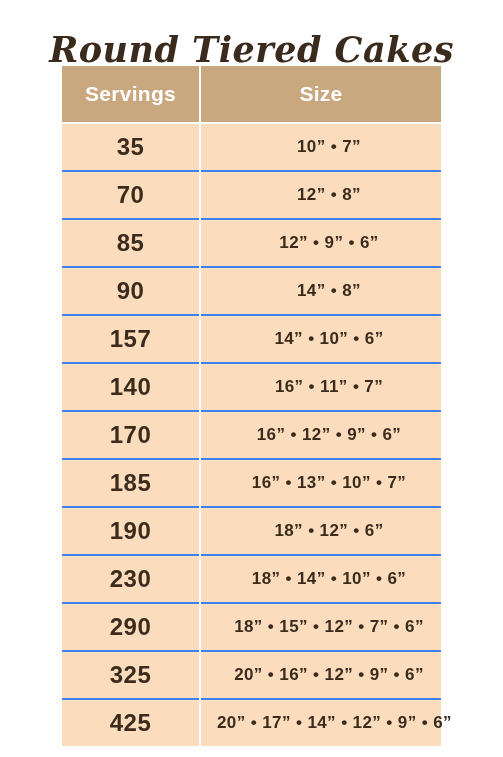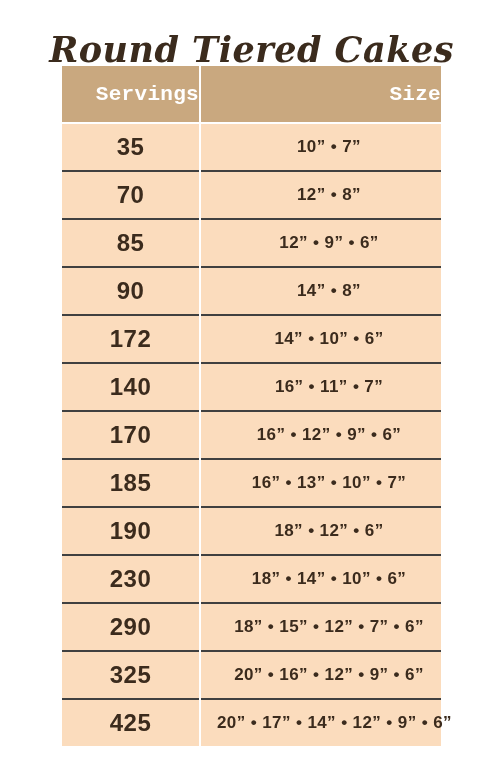--- a/index.html
+++ b/index.html
@@ -43,43 +43,43 @@
     border-collapse: collapse;
     table-layout: fixed;
   }
   .cake-table col.col-servings { width: 138px; }
   .cake-table col.col-size { width: 241px; }
 
   .cake-table thead th {
     background: #C9A87F;
     color: #FFFFFF;
     height: 56px;
-    font-family: Liberation Mono, monospace;
+    font-family: Liberation Sans, sans-serif;
     font-weight: 700;
     font-size: 21px;
     letter-spacing: 0.3px;
-    text-align: right;
+    text-align: center;
     vertical-align: middle;
     padding: 0;
     border: none;
   }
   .cake-table thead th.th-servings {
     border-right: 2px solid #FFFFFF;
   }
   .cake-table tbody td {
     background: #FBDCBD;
     color: #3B2B1D;
     height: 46px;
     font-family: "Liberation Sans Narrow", "Liberation Sans", sans-serif;
     font-weight: 700;
     font-size: 17px;
     text-align: center;
     vertical-align: middle;
     padding: 0;
-    border-top: 2px solid #404040;
+    border-top: 2px solid #3b82f6;
     white-space: nowrap;
   }
   .cake-table tbody td.td-servings {
     border-right: 2px solid #FFFFFF;
     font-size: 24px;
     letter-spacing: 0.5px;
   }
   .cake-table tbody td.td-size {
     font-size: 17px;
     letter-spacing: 0.4px;
@@ -118,21 +118,21 @@
         </tr>
         <tr>
           <td class="td-servings">85</td>
           <td class="td-size">12” • 9” • 6”</td>
         </tr>
         <tr>
           <td class="td-servings">90</td>
           <td class="td-size">14” • 8”</td>
         </tr>
         <tr>
-          <td class="td-servings">172</td>
+          <td class="td-servings">157</td>
           <td class="td-size">14” • 10” • 6”</td>
         </tr>
         <tr>
           <td class="td-servings">140</td>
           <td class="td-size">16” • 11” • 7”</td>
         </tr>
         <tr>
           <td class="td-servings">170</td>
           <td class="td-size">16” • 12” • 9” • 6”</td>
         </tr>

